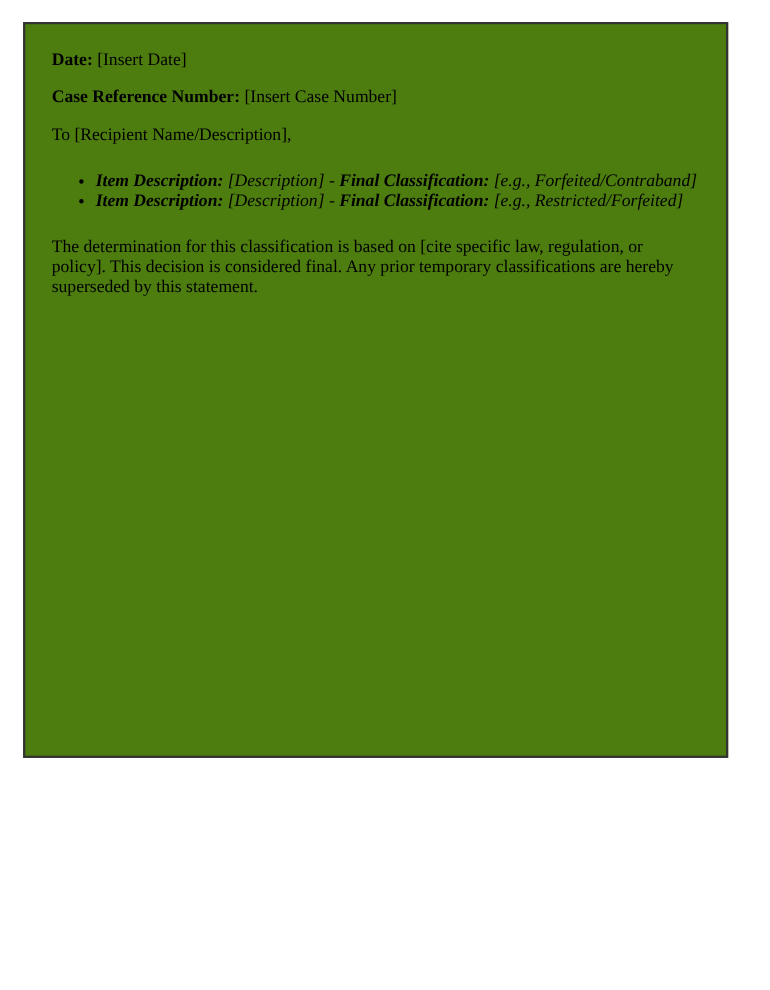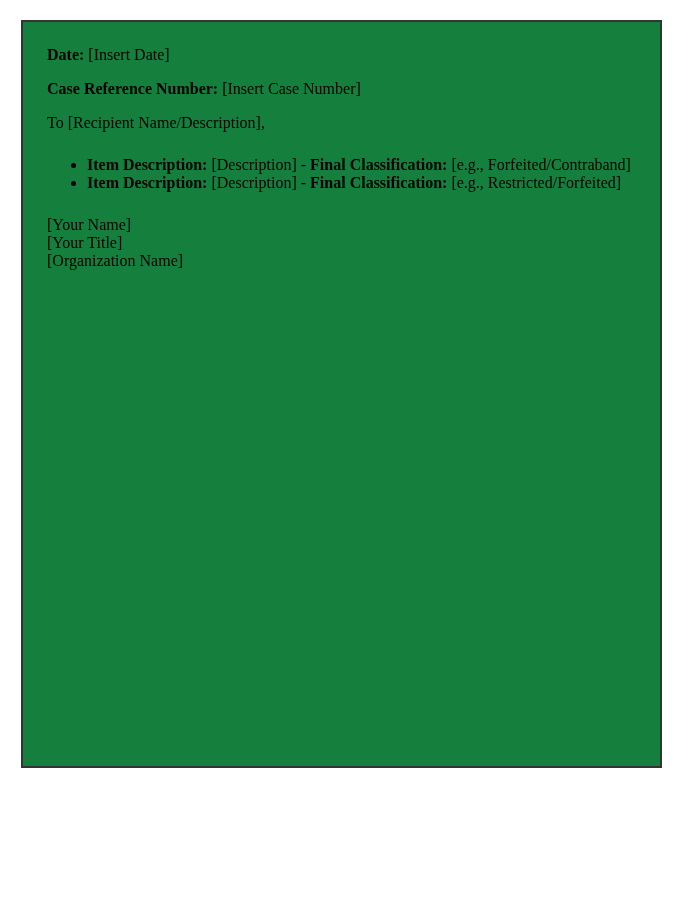--- a/index.html
+++ b/index.html
@@ -14,33 +14,34 @@
     font-size: 16px;
     color: #000000;
     position: relative;
     overflow: hidden;
   }
   .letter {
     position: absolute;
     left: 21px;
     top: 20px;
     width: 641px;
-    height: 748px;
+    height: 669px;
     box-sizing: border-box;
     border: 2px solid #333333;
     padding: 8px 26px 24px 24px;
-    background: #15803d;
+    background: #4d7c0f;
   }
   .letter p {
     margin: 16px 0;
     line-height: normal;
   }
   .letter ul {
     margin: 24px 0;
     padding: 0 0 0 40px;
+    font-style: italic;
   }
   .letter li {
     margin: 0;
     line-height: normal;
   }
   strong { font-weight: bold; }
 </style>
 </head>
 <body>
 
@@ -53,18 +54,18 @@
 
   <p>To [Recipient Name/Description],</p>
 
 
 
   <ul>
     <li><strong>Item Description:</strong> <span>[Description] -</span> <strong>Final Classification:</strong> <span>[e.g., Forfeited/Contraband]</span></li>
     <li><strong>Item Description:</strong> <span>[Description] -</span> <strong>Final Classification:</strong> <span>[e.g., Restricted/Forfeited]</span></li>
   </ul>
 
+  <p>The determination for this classification is based on [cite specific law, regulation, or policy]. This decision is considered final. Any prior temporary classifications are hereby superseded by this statement.</p>
 
 
 
-  <p><span>[Your Name]</span><br><span>[Your Title]</span><br><span>[Organization Name]</span></p>
 
 </div>
 
 </body></html>

